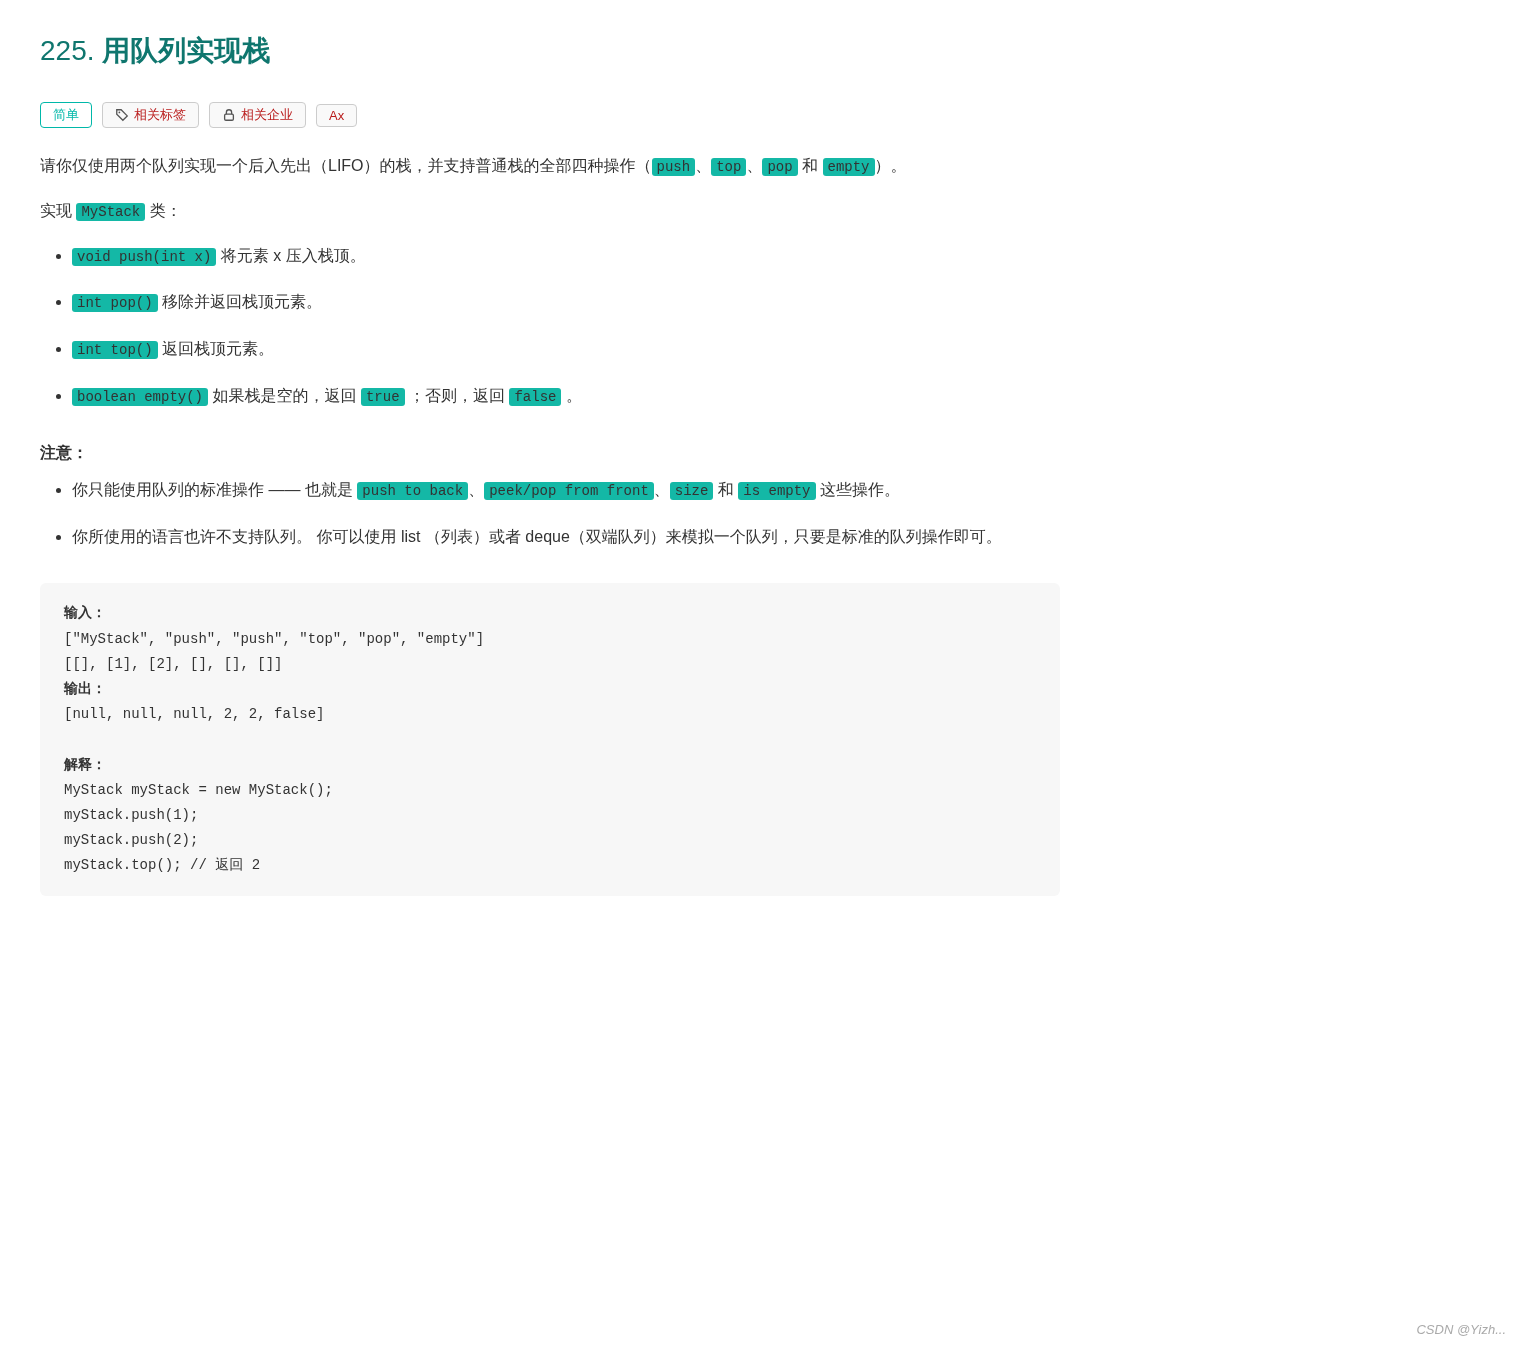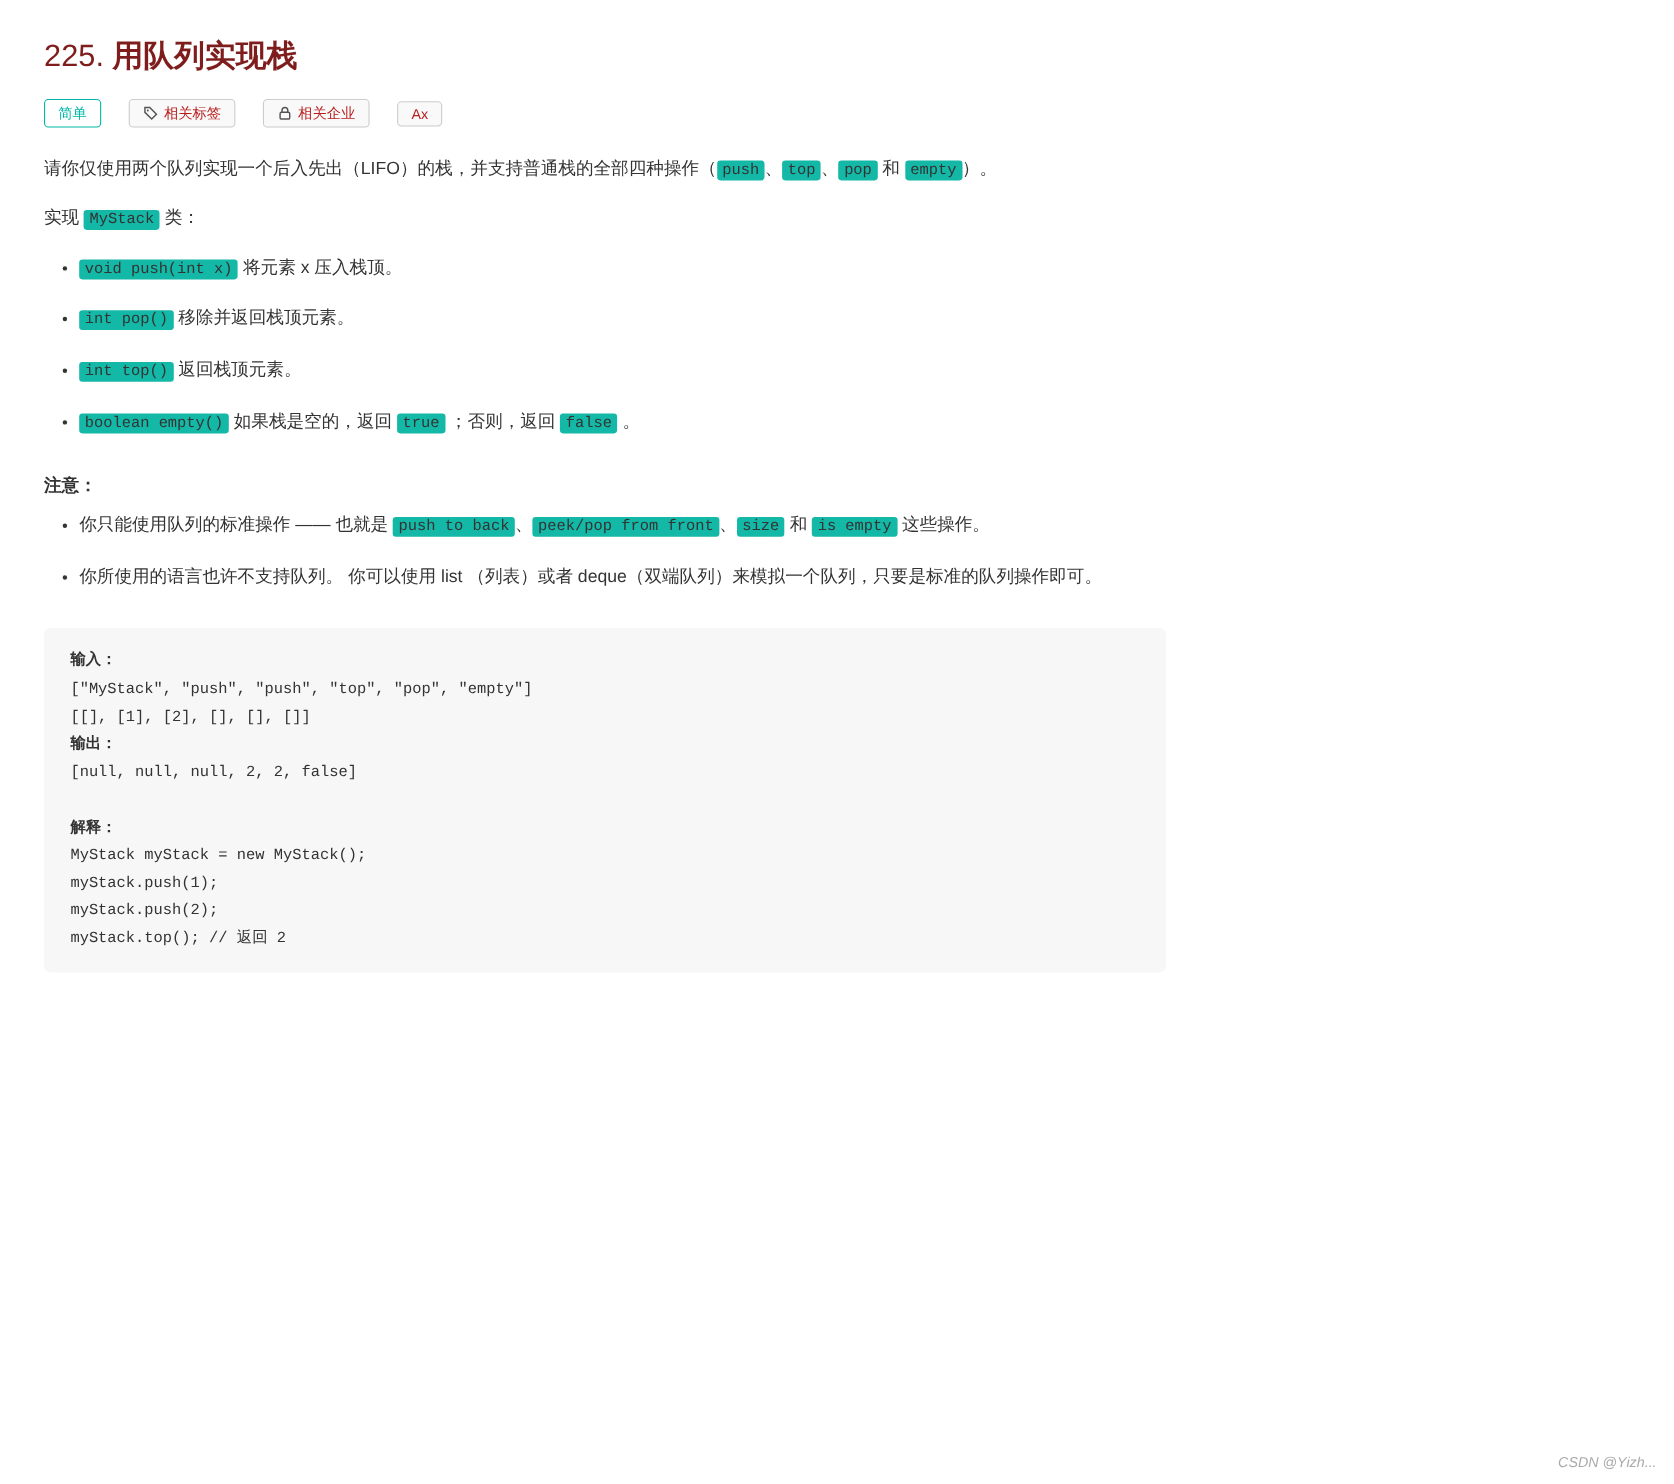--- a/index.html
+++ b/index.html
@@ -11,29 +11,29 @@
       font-family: -apple-system, BlinkMacSystemFont, "Segoe UI", "PingFang SC", "Microsoft YaHei", sans-serif;
       font-size: 16px;
       color: #333;
       background: #fff;
       padding: 32px 40px;
       max-width: 1100px;
     }
     .page-title {
       font-size: 28px;
       font-weight: bold;
-      margin-bottom: 20px;
-      color: #7f1d1d;
+      margin-bottom: 32px;
+      color: #0f766e;
     }
     .page-title span.num {
       font-weight: normal;
     }
     .tags-row {
       display: flex;
-      gap: 25px;
+      gap: 10px;
       margin-bottom: 24px;
       align-items: center;
     }
     .tag {
       border: 1px solid #ccc;
       border-radius: 4px;
       padding: 3px 12px;
       font-size: 13px;
       color: #b91c1c;
       background: #f9f9f9;

